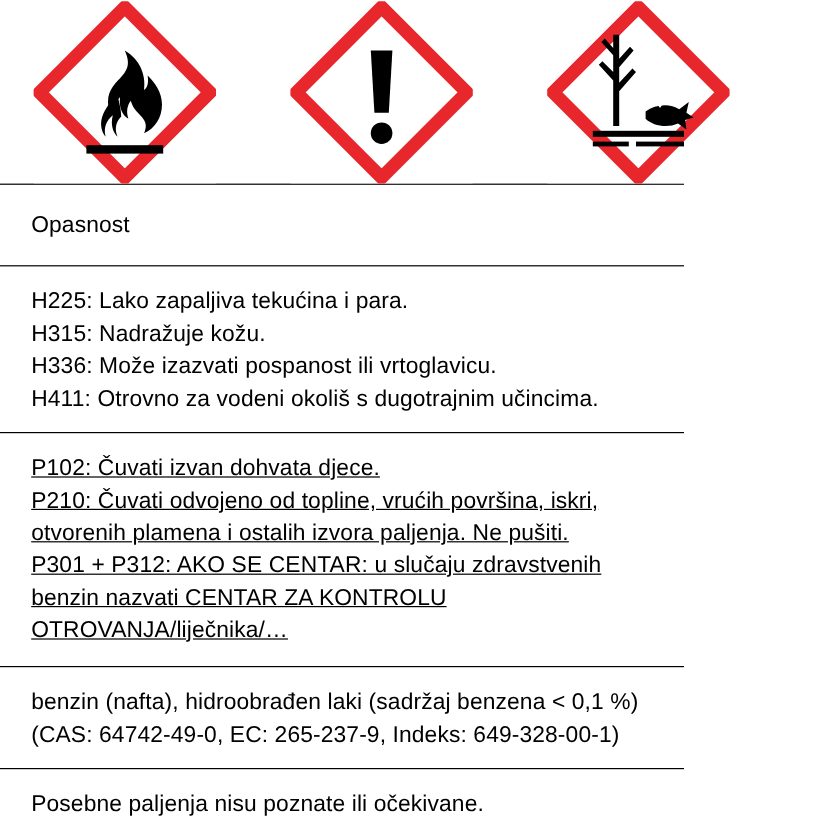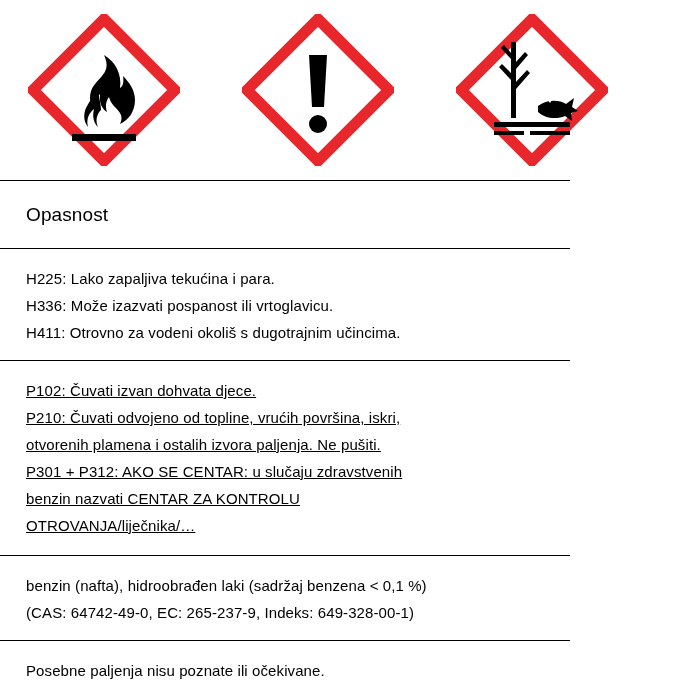--- a/index.html
+++ b/index.html
@@ -48,21 +48,21 @@
     height: 0;
     width: 100%;
   }
   
   .block {
     padding: 14px 26px 12px 26px;
     box-sizing: border-box;
   }
   .block p {
     margin: 0;
-    font-size: 15px;
+    font-size: 19px;
     line-height: 27px;
     letter-spacing: 0.1px;
   }
   .signal-word {
     padding-top: 20px;
     padding-bottom: 20px;
   }
   .signal-word p {
     font-size: 19px;
   }
@@ -160,20 +160,21 @@
   <div class="rule"></div>
 
   <div class="block signal-word">
     <p>Opasnost</p>
   </div>
 
   <div class="rule"></div>
 
   <div class="block hazard-block">
     <p>H225: Lako zapaljiva tekućina i para.</p>
+    <p>H315: Nadražuje kožu.</p>
     <p>H336: Može izazvati pospanost ili vrtoglavicu.</p>
     <p>H411: Otrovno za vodeni okoliš s dugotrajnim učincima.</p>
   </div>
 
   <div class="rule"></div>
 
   <div class="block precaution-block">
     <p class="p-item">P102: Čuvati izvan dohvata djece.</p>
     <p class="p-item">P210: Čuvati odvojeno od topline, vrućih površina, iskri,</p>
     <p class="p-item">otvorenih plamena i ostalih izvora paljenja. Ne pušiti.</p>

